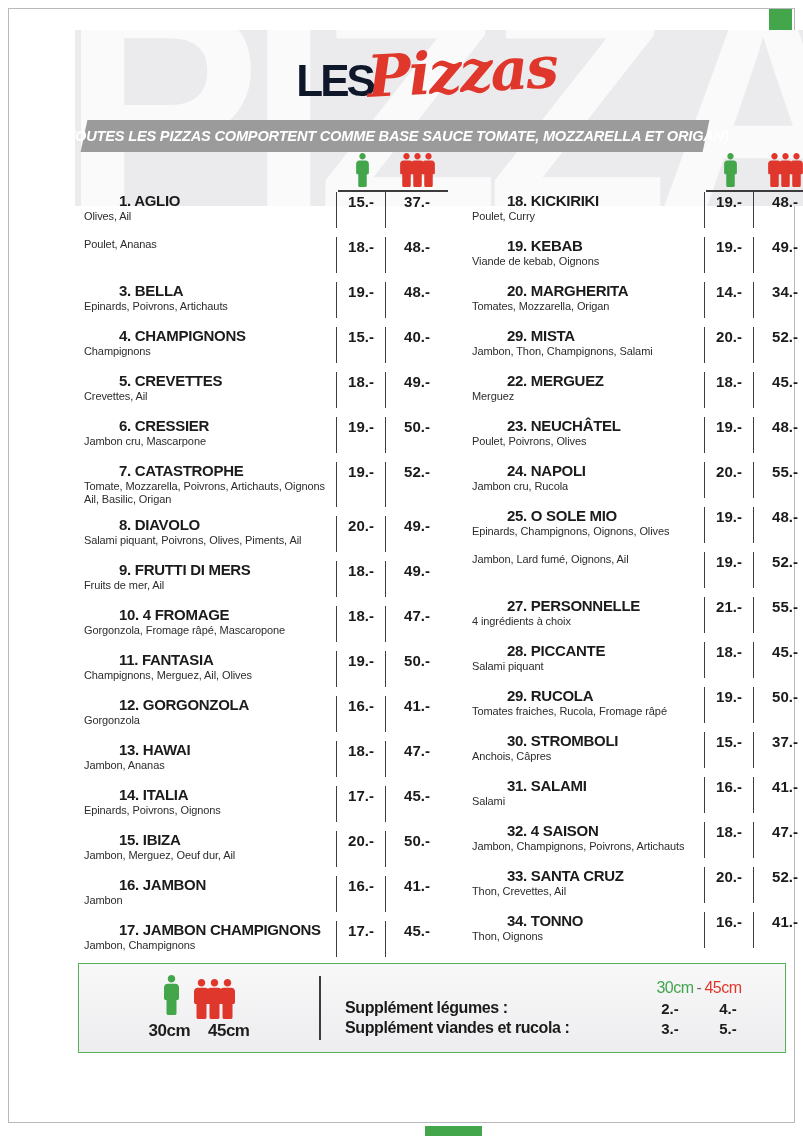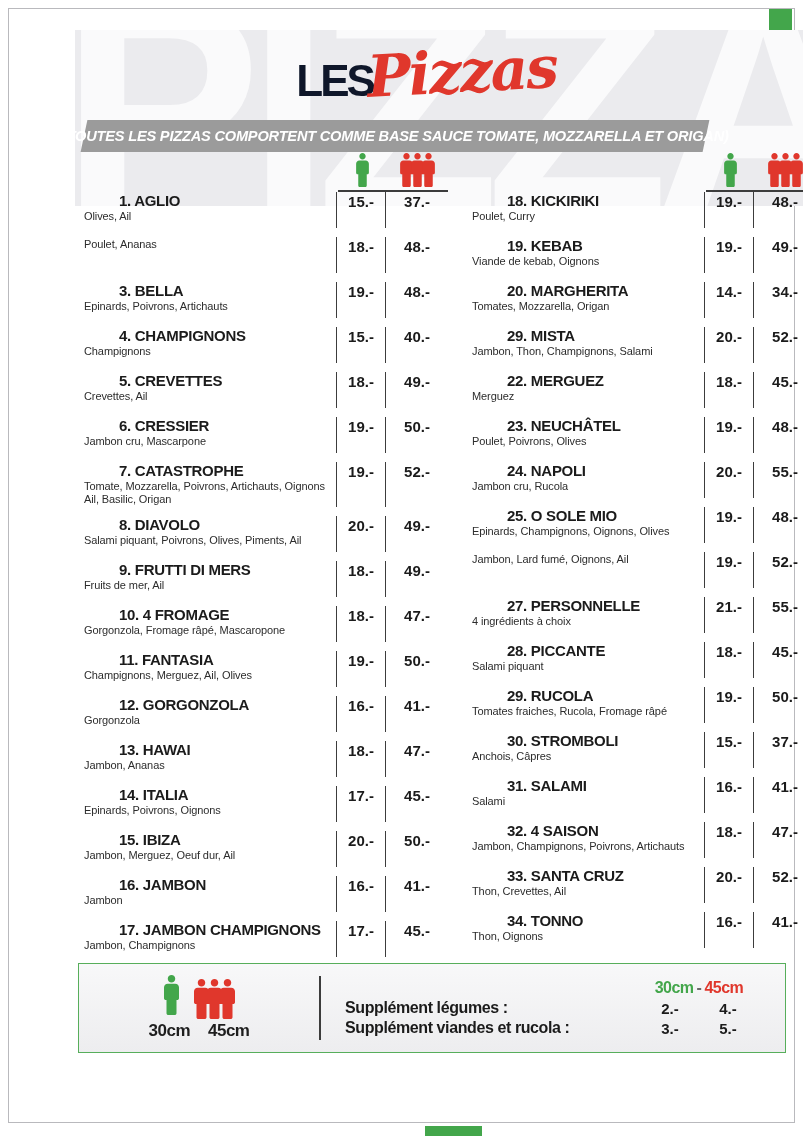--- a/index.html
+++ b/index.html
@@ -50,21 +50,21 @@
   .p span{line-height:1.15;}
 
   .legend{position:absolute;left:78px;top:963px;width:706px;height:88px;border:1.5px solid #57ae5b;
           background:linear-gradient(180deg,#f8f8f9,#ededef);display:flex;align-items:center;}
   .legend-left{width:240px;display:flex;flex-direction:column;align-items:center;justify-content:center;}
   .legend-icons{display:flex;align-items:flex-end;gap:16px;}
   .legend-sizes{display:flex;gap:18px;font-size:17px;font-weight:700;letter-spacing:-0.5px;margin-top:2px;}
   .legend-divider{width:2px;height:64px;background:#3c3c3c;}
   .legend-grid{flex:1;display:grid;grid-template-columns:1fr 58px 58px;align-items:center;
                padding:0 28px 0 24px;row-gap:2px;}
-  .lg-header{grid-column:2/4;text-align:center;font-size:16px;font-weight:700;letter-spacing:-0.5px;}
+  .lg-header{grid-column:2/4;text-align:center;font-size:16px;font-weight:400;letter-spacing:-0.5px;}
   .lg-header .g{color:#43a64b;}
   .lg-header .sep{color:#6a6a6a;padding:0 3px;}
   .lg-header .r{color:#e0372c;}
   .lg-label{font-size:16px;font-weight:700;letter-spacing:-0.4px;color:#1b1b1b;}
   .lg-price{text-align:center;font-size:15px;font-weight:700;color:#1b1b1b;}
 </style>
 </head>
 <body>
 
 <div class="page">

